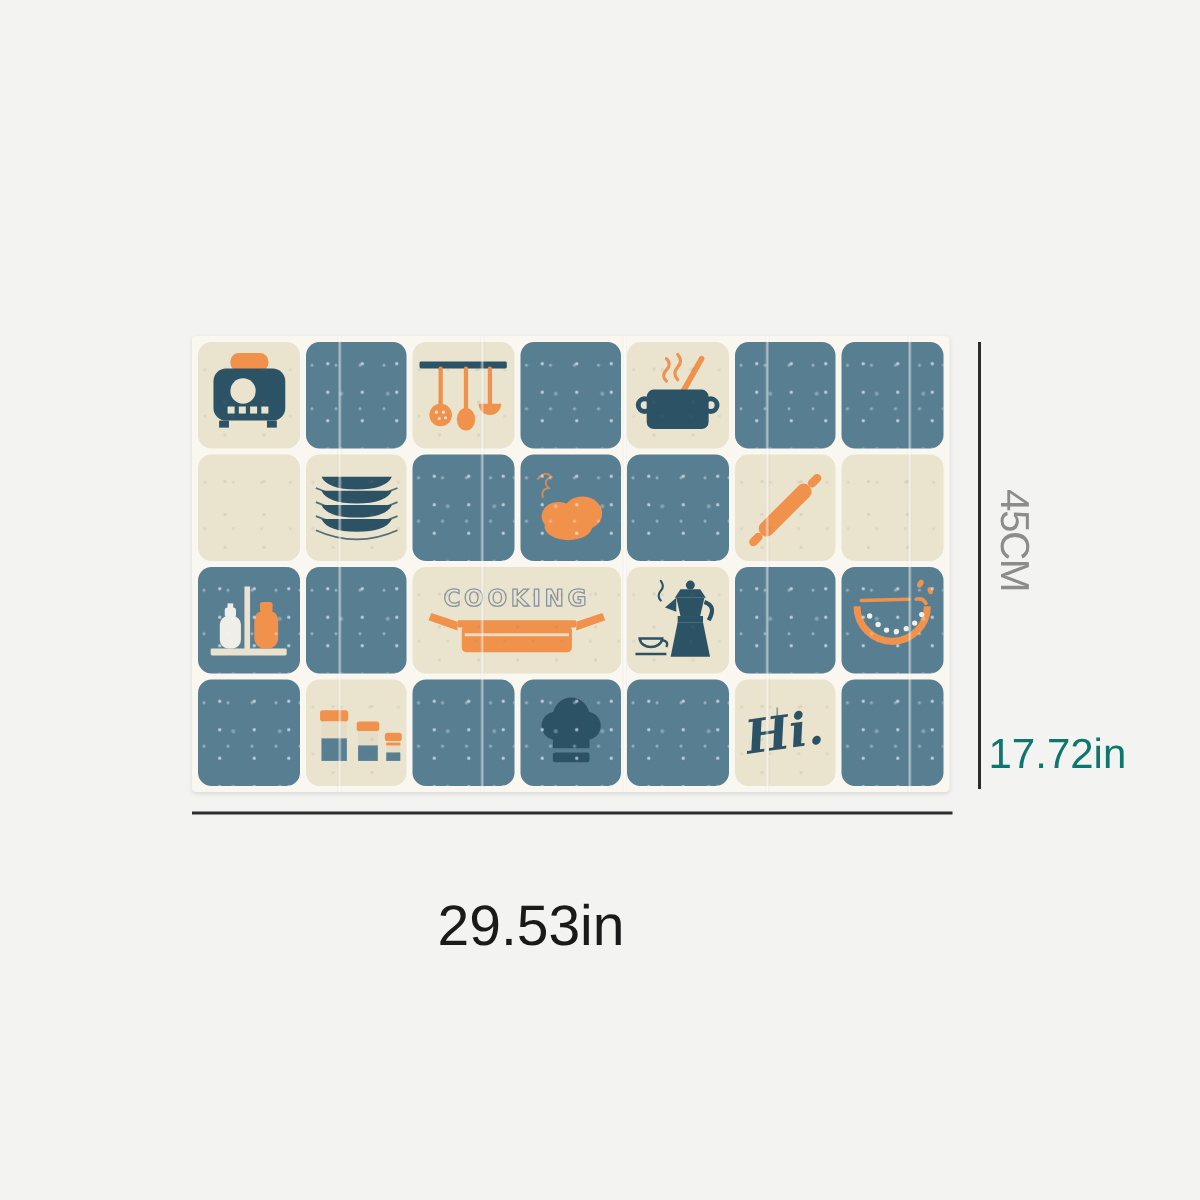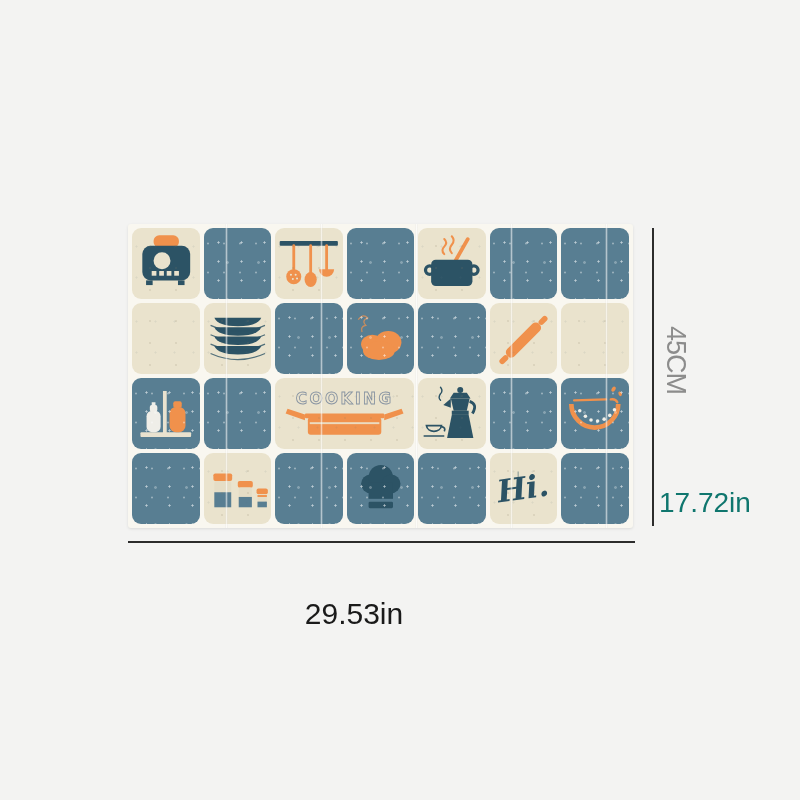--- a/index.html
+++ b/index.html
@@ -57,21 +57,21 @@
 
   .dim-label{position:absolute;color:#1a1a1a;}
   .lbl-45cm{
     left:662px;top:326px;
     writing-mode:vertical-rl;text-orientation:mixed;
     font-size:27px;letter-spacing:-1px;line-height:1;
     color:#8c8c8c;
   }
   .lbl-1772{left:659px;top:441px;font-size:28px;color:#0f766e;margin-top:46px;}
   .lbl-75cm{left:240px;top:553px;width:228px;text-align:center;font-size:33px;letter-spacing:1px;color:#8c8c8c;}
-  .lbl-2953{left:240px;top:597px;width:228px;text-align:center;font-size:30px;color:#1a1a1a;}
+  .lbl-2953{left:240px;top:597px;width:228px;text-align:center;font-size:38px;color:#1a1a1a;}
 </style>
 </head>
 <body>
 
 <div class="canvas">
 
   <div class="mat">
 
     <div class="tile cream">
       <svg viewBox="0 0 72 72">

